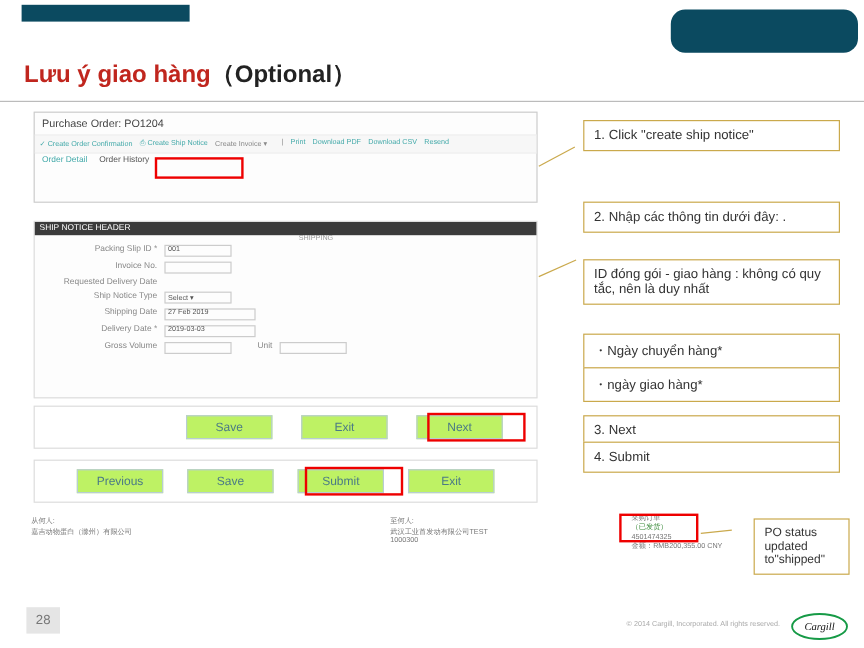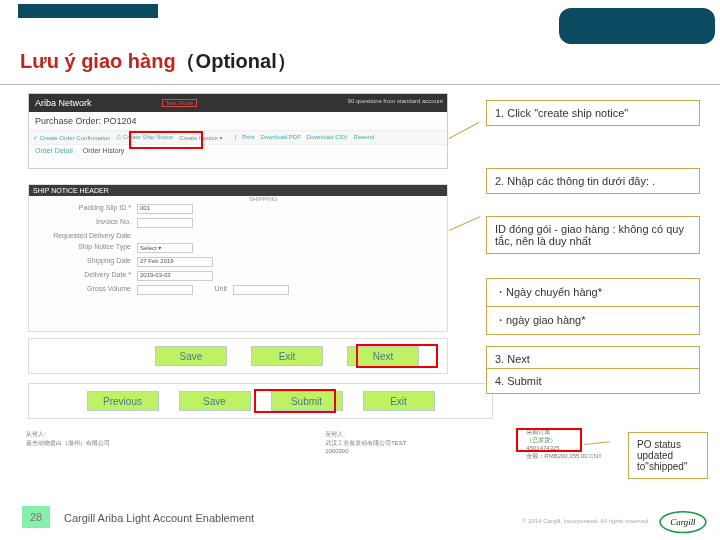--- a/index.html
+++ b/index.html
@@ -24,21 +24,21 @@
   .shot2 { position: absolute; left: 28px; top: 184px; width: 420px; height: 148px; border: 1px solid #ddd; background: #fdfdfd; }
   .formhead { background: #3b3b3b; color: #fff; font-size: 7px; padding: 2px 4px; }
   .formrow { display: flex; font-size: 7px; color: #888; padding: 2px 8px; }
   .formrow .lbl { width: 100px; text-align: right; padding-right: 6px; }
   .formrow .fld { border: 1px solid #ccc; min-width: 56px; height: 10px; font-size: 6px; padding: 0 2px; color: #555; }
   .formrow .fld.wide { width: 76px; }
   .subhead { font-size: 6px; color: #999; padding-left: 220px; }
   .btnbar { position: absolute; left: 28px; top: 338px; width: 420px; height: 36px; border: 1px solid #ddd; display: flex; justify-content: flex-end; gap: 24px; align-items: center; padding-right: 28px; }
   .ui-btn { border: 1px solid #b7cdd3; background: #bef264; color: #4b7a86; font-size: 10px; width: 72px; height: 20px; display: flex; align-items: center; justify-content: center; }
   .redbox2 { position: absolute; left: 356px; top: 344px; width: 82px; height: 24px; border: 2px solid #e00; }
-  .btnbar2 { position: absolute; left: 28px; top: 383px; width: 465px; height: 36px; border: 1px solid #ddd; display: flex; justify-content: center; gap: 20px; align-items: center; }
+  .btnbar2 { position: absolute; left: 28px; top: 383px; width: 420px; height: 36px; border: 1px solid #ddd; display: flex; justify-content: center; gap: 20px; align-items: center; }
   .redbox3 { position: absolute; left: 254px; top: 389px; width: 82px; height: 24px; border: 2px solid #e00; }
   .shot3 { position: absolute; left: 20px; top: 426px; width: 680px; height: 46px; display: flex; font-size: 6px; color: #777; }
   .col3 { width: 44%; padding: 4px 6px; }
   .status { position: absolute; right: 98px; top: 2px; font-size: 6px; line-height: 8px; }
   .status .g { color: #3a8a3a; }
   .redbox4 { position: absolute; left: 516px; top: 428px; width: 66px; height: 24px; border: 2px solid #e00; }
   .annot { position: absolute; right: 20px; width: 214px; }
   .abox { border: 1px solid #caa94c; background: #fff; padding: 6px 8px; font-size: 11px; color: #333; margin-bottom: 8px; }
   .abox .b { font-weight: normal; }
   .a1 { top: 100px; }
@@ -46,45 +46,40 @@
   .a3 { top: 216px; }
   .a4 { top: 278px; }
   .a5 { top: 306px; }
   .a6 { top: 346px; margin-left: 23px; }
   .a7 { top: 368px; }
   .a8 { top: 432px; right: 12px; width: 80px; font-size: 10px; border: 1px solid #caa94c; }
   .lead1 { position: absolute; left: 449px; top: 138px; width: 34px; height: 1px; background: #caa94c; transform: rotate(-28deg); transform-origin: left; }
   .lead2 { position: absolute; left: 449px; top: 230px; width: 34px; height: 1px; background: #caa94c; transform: rotate(-24deg); transform-origin: left; }
   .lead3 { position: absolute; left: 584px; top: 444px; width: 26px; height: 1px; background: #caa94c; transform: rotate(-6deg); transform-origin: left; }
   .footer { position: absolute; left: 0; right: 0; bottom: 0; height: 46px; }
-  .pg { position: absolute; left: 22px; bottom: 12px; width: 28px; height: 22px; background: #86efac; color: #777; font-size: 11px; display: flex; align-items: center; justify-content: center; }
+  .pg { position: absolute; left: 22px; bottom: 12px; width: 28px; height: 22px; background: #e5e5e5; color: #777; font-size: 11px; display: flex; align-items: center; justify-content: center; }
   .ftitle { position: absolute; left: 64px; bottom: 16px; font-size: 11px; color: #555; }
   .copy { position: absolute; right: 70px; bottom: 16px; font-size: 6px; color: #aaa; }
   .logo { position: absolute; right: 10px; bottom: 4px; width: 52px; height: 32px; }
   .logo svg { width: 100%; height: 100%; }
 </style>
 </head>
 <body>
 
 <div class="topbar">
   <div class="topbar-left"></div>
   <div class="topbar-right"></div>
 </div>
 
 <div class="title">
   <span class="red">Lưu ý giao hàng</span><span class="black">（Optional）</span>
 </div>
 <div class="hr"></div>
 
 <div class="shot1">
-  <div class="ariba">
-    <span>Ariba Network</span>
-    <span class="testmode">Test Mode</span>
-    <span class="rightblack">90 questions from standard account</span>
-  </div>
   <div class="po">Purchase Order: PO1204</div>
   <div class="btnrow">
     <span class="tiny blue">✓ Create Order Confirmation</span>
     <span class="tiny blue">⎙ Create Ship Notice</span>
     <span class="tiny">Create Invoice ▾</span>
     <span class="tiny" style="margin-left:6px">|</span>
     <span class="tiny blue">Print</span>
     <span class="tiny blue">Download PDF</span>
     <span class="tiny blue">Download CSV</span>
     <span class="tiny blue">Resend</span>
@@ -171,21 +166,20 @@
 <div class="annot abox a2"><span>2. </span><span class="b">Nhập</span><span> các thông tin dưới đây: .</span></div>
 <div class="annot abox a3"> ID đóng gói - giao hàng : không có quy tắc, nên là duy nhất</div>
 <div class="annot abox a4">・Ngày chuyển hàng*</div>
 <div class="annot abox a5">・ngày giao hàng*</div>
 <div class="annot abox a6"><span>3. </span><span class="b">Next</span></div>
 <div class="annot abox a7"><span>4. </span><span class="b">Submit</span></div>
 <div class="annot abox a8">PO status updated to"shipped"</div>
 
 <div class="footer">
   <div class="pg">28</div>
-  <div class="ftitle">Cargill Ariba Light Account Enablement</div>
   <div class="copy">© 2014 Cargill, Incorporated. All rights reserved.</div>
   <div class="logo">
     <svg viewBox="0 0 100 60">
         <ellipse cx="48" cy="34" rx="44" ry="20" fill="#fff" stroke="#169a46" stroke-width="3"></ellipse>
         <text x="48" y="40" text-anchor="middle" font-size="17" font-family="serif" font-style="italic" fill="#111">Cargill</text>
       </svg>
   </div>
 </div>
 
 </body></html>

